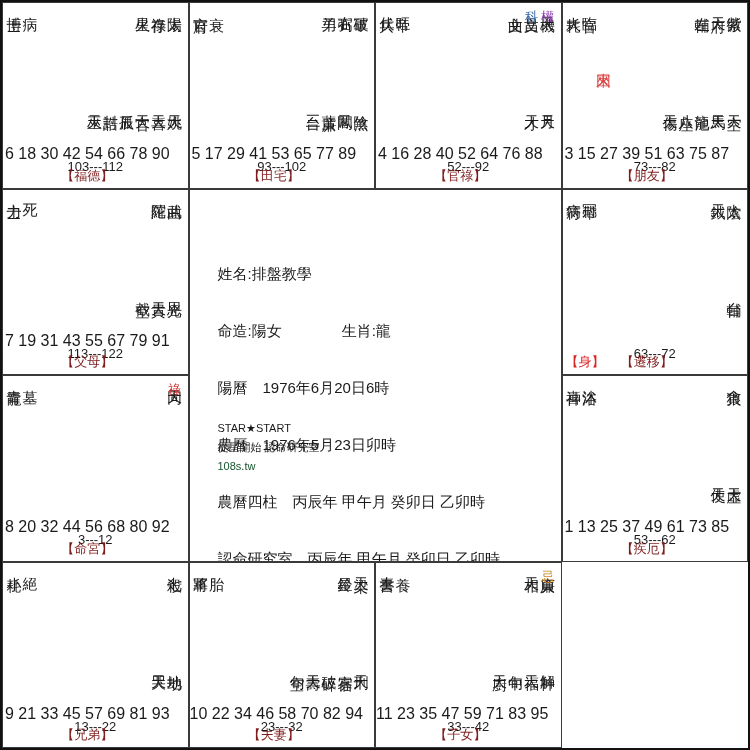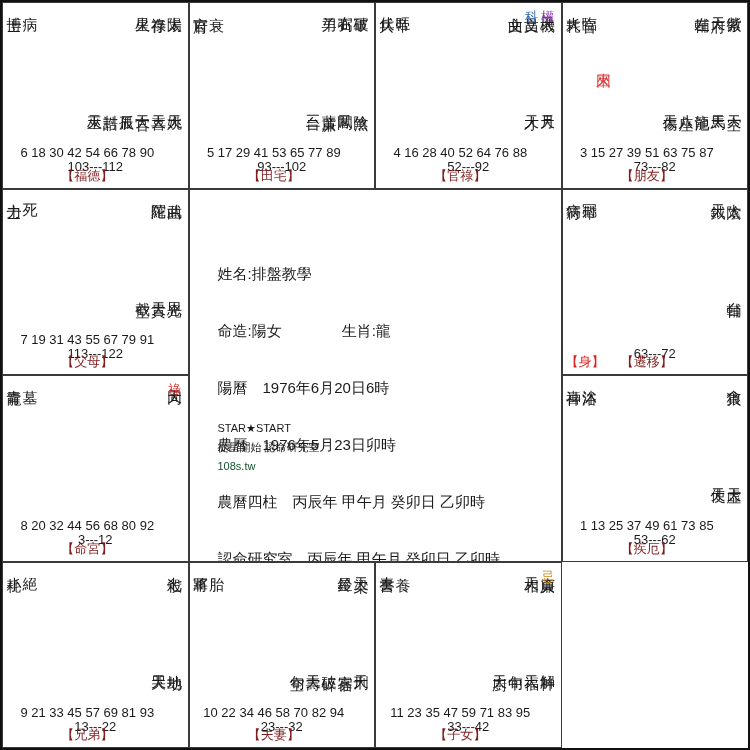--- a/index.html
+++ b/index.html
@@ -16,21 +16,21 @@
   .c-yin{grid-area:4/1} .c-chou{grid-area:4/2} .c-zi{grid-area:4/3} .c-hai{grid-area:4/4}
   .c-center{grid-area:2/2/4/4}
 
   .cols { display:flex; }
   .vcol { writing-mode:vertical-rl; text-orientation:upright; letter-spacing:1px; line-height:16px; }
   .gods  { position:absolute; top:2px; left:3px; }
   .stars { position:absolute; top:2px; right:5px; align-items:flex-start; }
   .scol  { display:flex; flex-direction:column; align-items:center; }
   .hua   { font-size:13px; margin-top:1px; }
   .minor { position:absolute; top:100px; right:5px; }
-  .ages  { position:absolute; top:142px; left:0; right:16px; text-align:center; font-size:13px; white-space:pre; }
+  .ages  { position:absolute; top:142px; left:0; right:16px; text-align:center; font-size:16px; white-space:pre; }
   .range { position:absolute; top:156px; left:0; right:16px; text-align:center; font-size:13px;margin-left:16px; }
   .palace{ position:absolute; bottom:3px; left:0; right:16px; text-align:center; font-size:13px; color:#7f1d1d; }
   .ganzhi{ position:absolute; right:4px; bottom:6px; }
   .laiyin{ position:absolute; left:33px; top:58px; color:#dd4444; }
   .bodytag{ position:absolute; left:3px; bottom:3px; font-size:13px; color:#dd2222; }
 
   .center-info   { position:absolute; top:36px; left:28px; font-size:15px; line-height:19px; white-space:pre; }
   .center-studio { position:absolute; top:229px; left:28px; font-size:11px; line-height:19px; }
   .weblink { color:#14532d; text-decoration:none; }
 </style>

